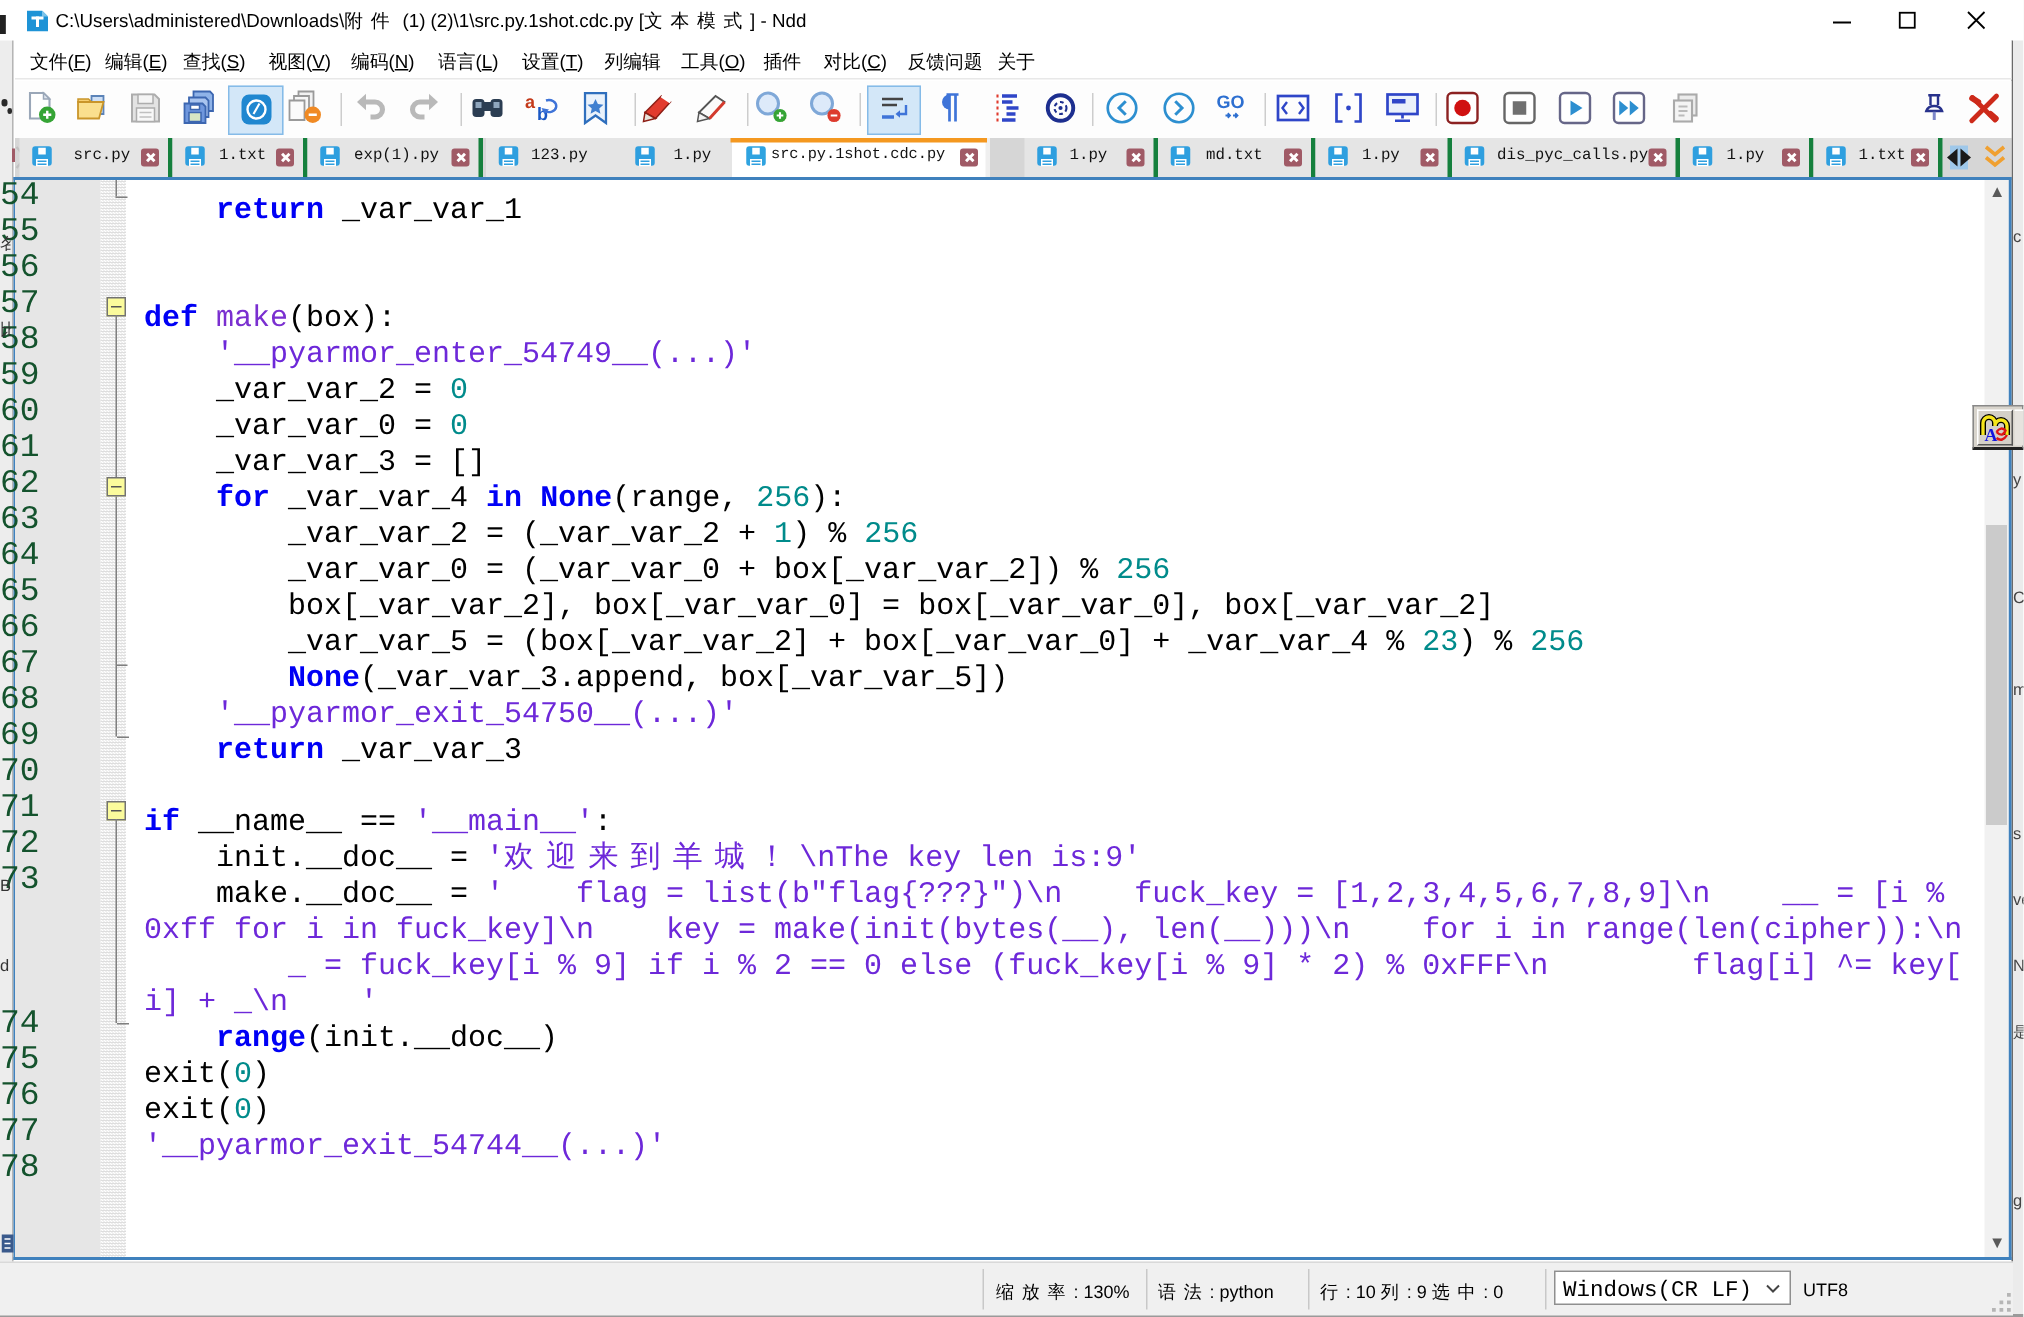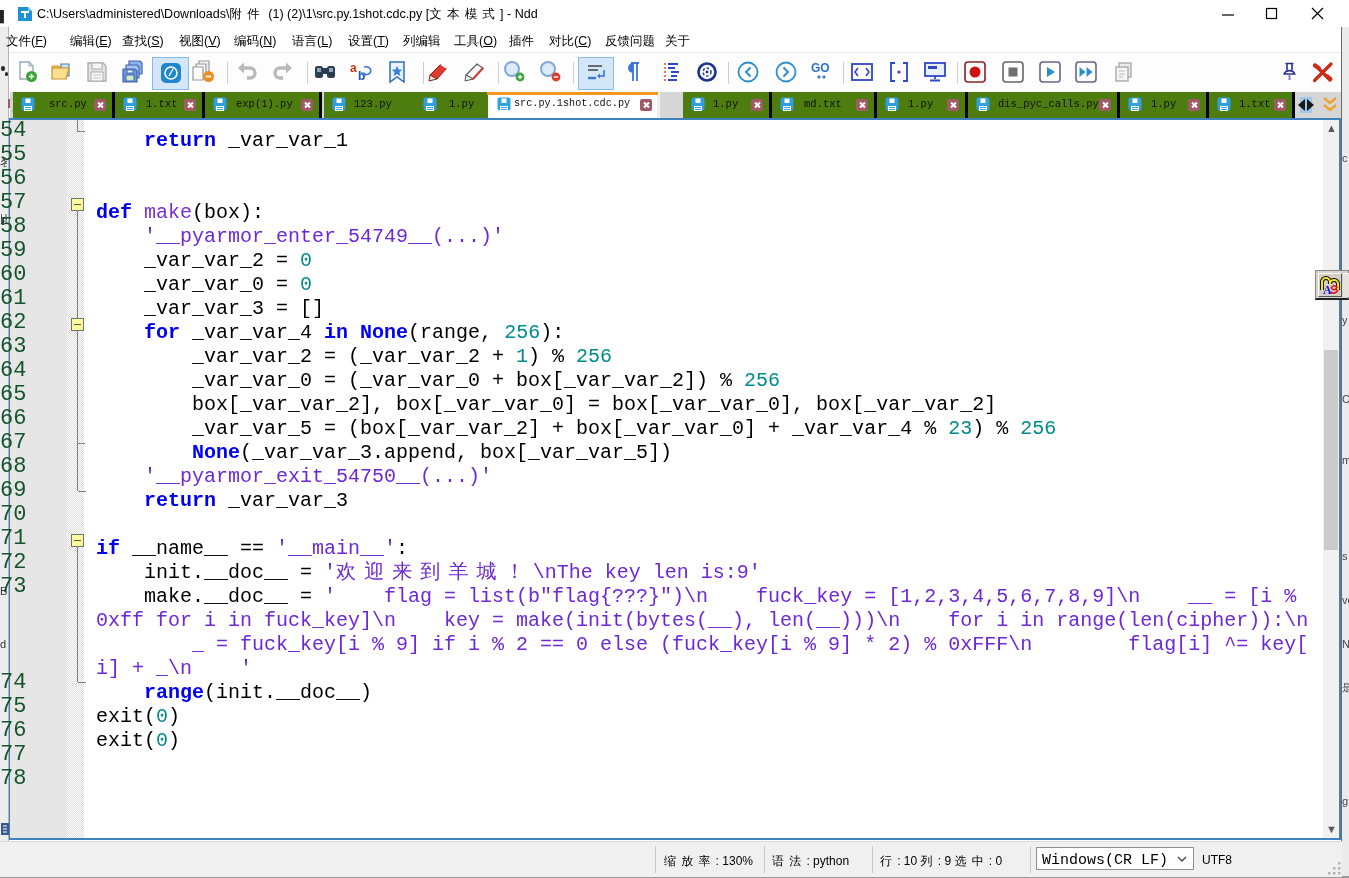--- a/index.html
+++ b/index.html
@@ -9,21 +9,21 @@
 
 #titlebar{left:0;top:0;width:1349px;height:27px;background:#fff;}
 #title-text{left:37px;top:6px;font-size:12.5px;color:#000;white-space:pre;}
 #menubar{left:10px;top:27px;width:1331px;height:26px;background:#fff;border-bottom:1px solid #e8e8e8;}
 .mi{position:absolute;top:33px;font-size:12.5px;color:#000;white-space:pre;}
 
 #toolbar{left:10px;top:54px;width:1331px;height:38px;background:#fdfdfd;}
 .tsep{position:absolute;top:62px;width:1px;height:22px;background:#cdcdcd;}
 
 #tabbar{left:10px;top:92px;width:1331px;height:26px;background:#d6d6d6;}
-.tab{position:absolute;top:92px;height:26px;background:#4d7c0f;border-right:3px solid #000000;}
+.tab{position:absolute;top:92px;height:26px;background:#e5e5e5;border-right:3px solid #15803d;}
 .tab .lbl{position:absolute;top:6px;font-size:10.5px;font-family:"Liberation Mono",monospace;color:#111;white-space:pre;}
 .tab .flop{position:absolute;top:5px;width:14px;height:14px;}
 .tab .tx{position:absolute;top:7px;width:12px;height:12px;background:#a05a66;border-radius:2px;}
 .tab .tx:before{content:"";position:absolute;left:2.5px;top:5px;width:7px;height:2px;background:#fff;transform:rotate(45deg);}
 .tab .tx:after{content:"";position:absolute;left:2.5px;top:5px;width:7px;height:2px;background:#fff;transform:rotate(-45deg);}
 .tab.active{background:#fff;border-right:3px solid #efefef;}
 .tab.active:before{content:"";position:absolute;left:-1px;top:0;right:-1px;height:3px;background:#f49820;}
 
 #edtop{left:9px;top:118px;width:1332px;height:2px;background:#3f81bd;}
 #edleft{left:9px;top:118px;width:1px;height:722px;background:#3f81bd;}
@@ -77,21 +77,21 @@
 <div class="abs" id="title-text">C:\Users\administered\Downloads\<span class="cs">附件</span> (1) (2)\1\src.py.1shot.cdc.py [<span class="cs">文本模式</span>] - Ndd</div>
 
 <svg class="abs" style="left:1216px;top:5px" width="120" height="16" viewBox="0 0 120 16">
  <path d="M6 10 h12" stroke="#000" stroke-width="1.2" fill="none"></path>
  <rect x="50.5" y="3.5" width="10" height="10" stroke="#000" stroke-width="1.2" fill="none"></rect>
  <path d="M96 3 l11 11 M107 3 l-11 11" stroke="#000" stroke-width="1.2" fill="none"></path>
 </svg>
 
 <div class="abs" id="menubar"></div>
 <div id="menus">
-<div class="mi" style="left:6px">文件(<u>F</u>)</div>
+<div class="mi" style="left:20px">文件(<u>F</u>)</div>
 <div class="mi" style="left:70px">编辑(<u>E</u>)</div>
 <div class="mi" style="left:122px">查找(<u>S</u>)</div>
 <div class="mi" style="left:179px">视图(<u>V</u>)</div>
 <div class="mi" style="left:234px">编码(<u>N</u>)</div>
 <div class="mi" style="left:292px">语言(<u>L</u>)</div>
 <div class="mi" style="left:348px">设置(<u>T</u>)</div>
 <div class="mi" style="left:403px">列编辑</div>
 <div class="mi" style="left:454px">工具(<u>O</u>)</div>
 <div class="mi" style="left:509px">插件</div>
 <div class="mi" style="left:549px">对比(<u>C</u>)</div>
@@ -461,21 +461,21 @@
 
 <span class="k">if</span> __name__ == <span class="s">'__main__'</span>:
     init.__doc__ = <span class="s">'<span class="cjk">欢迎来到羊城！</span>\nThe key len is:9'</span>
     make.__doc__ = <span class="s">'    flag = list(b"flag{???}")\n    fuck_key = [1,2,3,4,5,6,7,8,9]\n    __ = [i %</span>
 <span class="s">0xff for i in fuck_key]\n    key = make(init(bytes(__), len(__)))\n    for i in range(len(cipher)):\n</span>
 <span class="s">        _ = fuck_key[i % 9] if i % 2 == 0 else (fuck_key[i % 9] * 2) % 0xFFF\n        flag[i] ^= key[</span>
 <span class="s">i] + _\n    '</span>
     <span class="k">range</span>(init.__doc__)
 exit(<span class="n">0</span>)
 exit(<span class="n">0</span>)
-</pre>
+<span class="s">'__pyarmor_exit_54744__(...)'</span></pre>
 
 <div id="folds">
 <div class="fline" style="top:120px;height:11px"></div>
 <div class="ftick" style="left:77px;top:131px;width:8px"></div>
 <div class="fbox" style="top:198px"></div>
 <div class="fline" style="top:210px;height:281px"></div>
 <div class="fbox" style="top:318px"></div>
 <div class="ftick" style="left:78px;top:443px;width:7px"></div>
 <div class="ftick" style="left:78px;top:491px;width:8px"></div>
 <div class="fbox" style="top:534px"></div>

